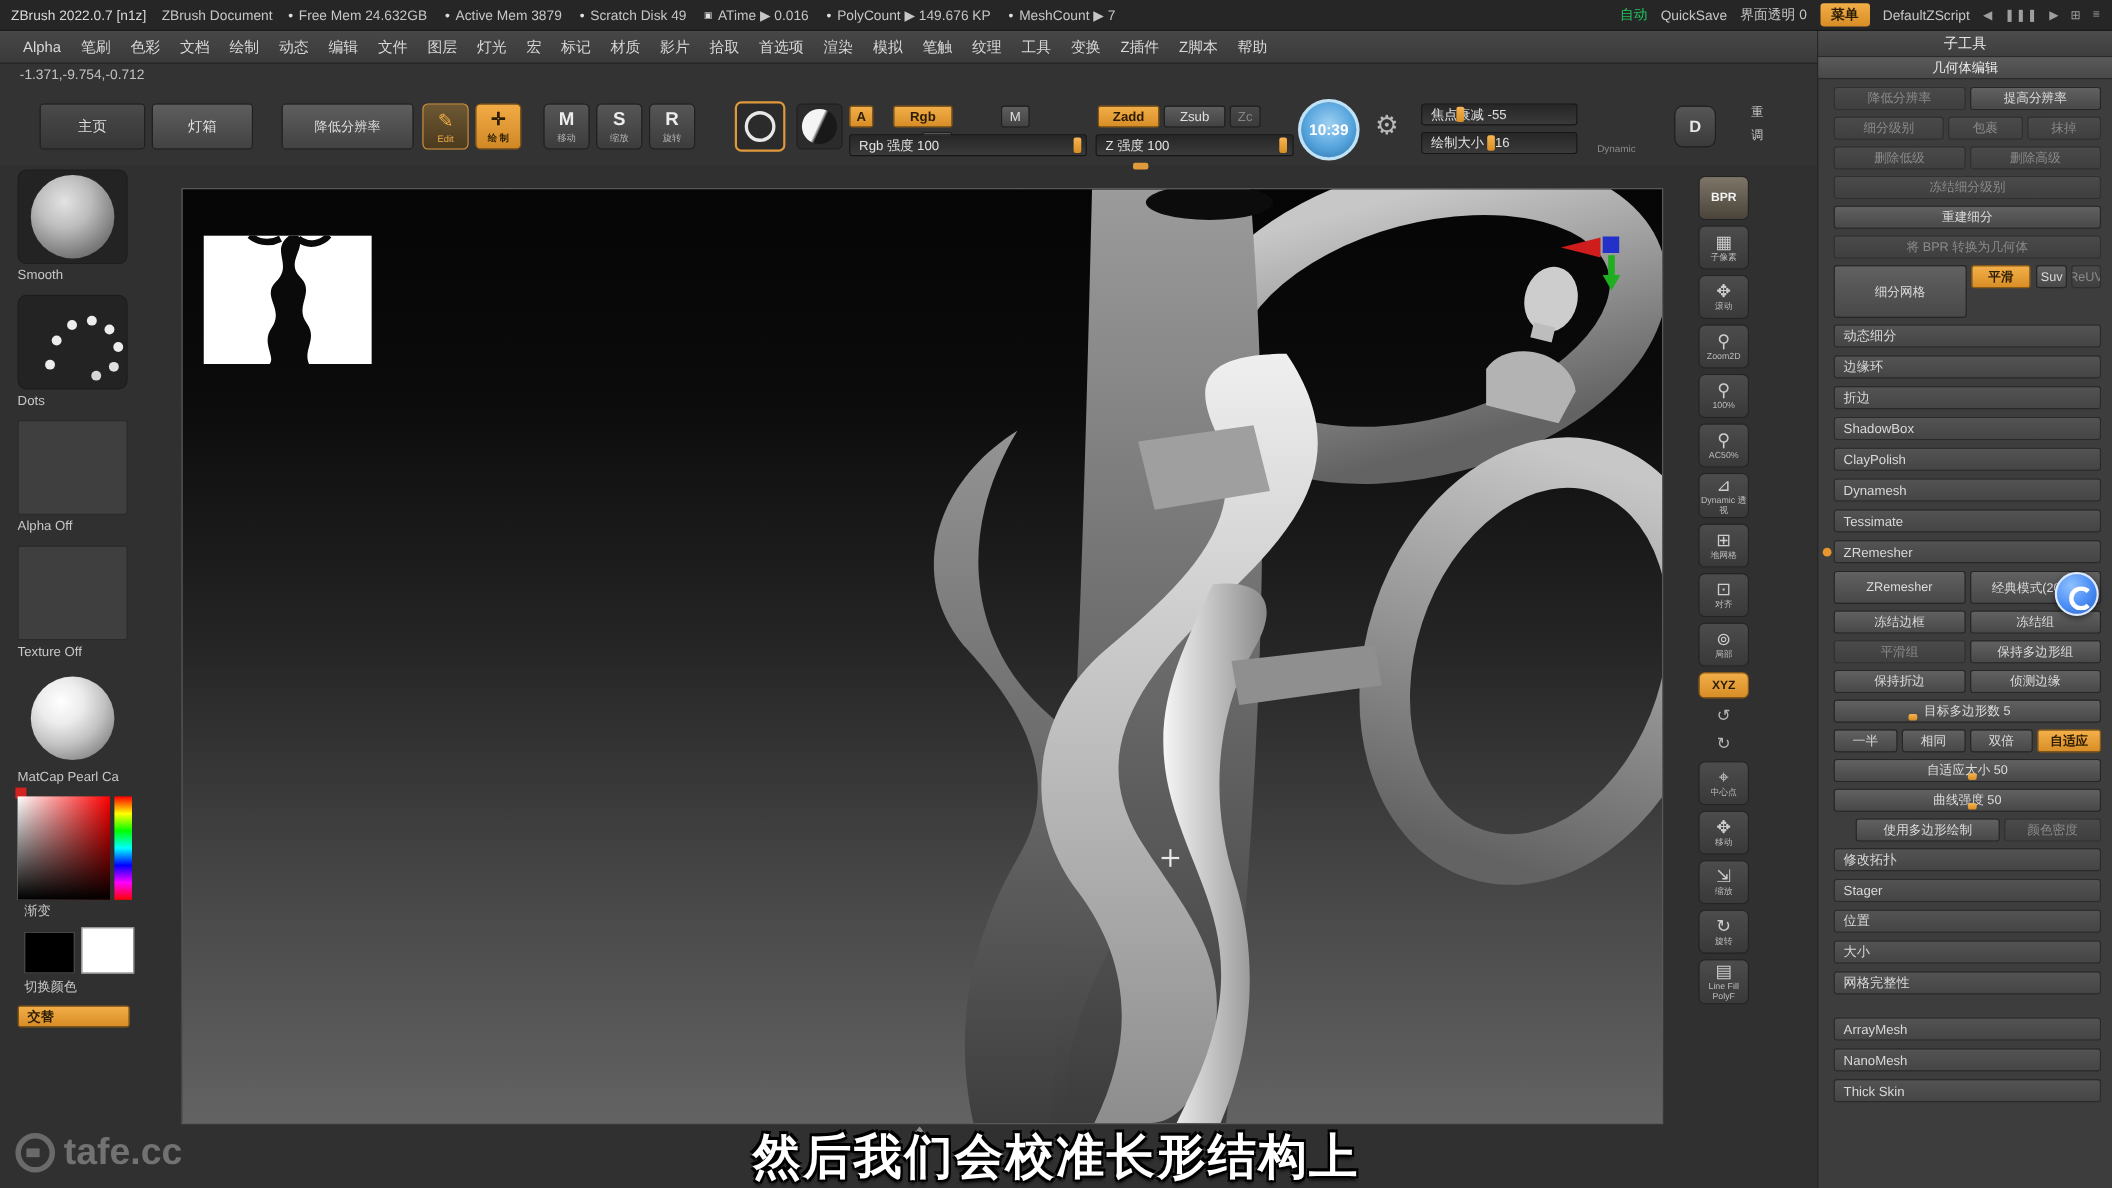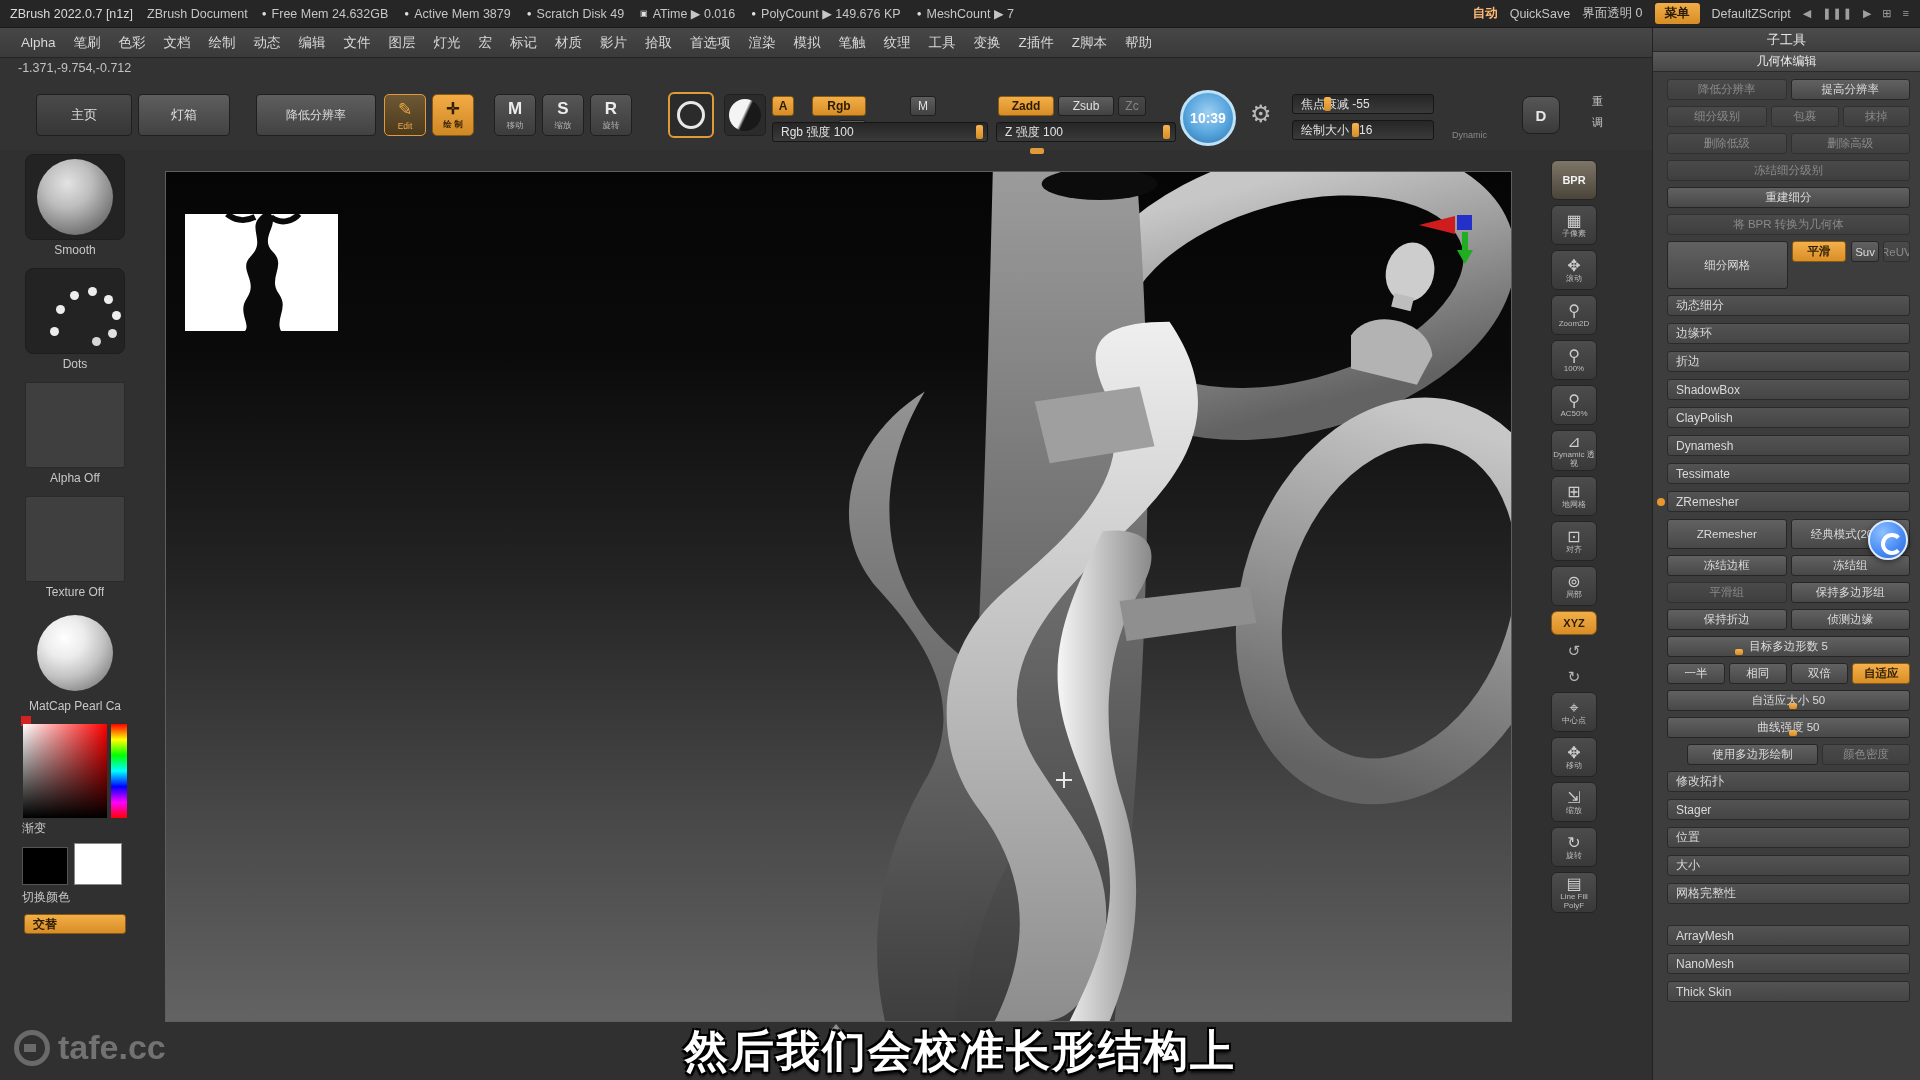--- a/index.html
+++ b/index.html
@@ -7,21 +7,21 @@
   body { font-family: "Liberation Sans", sans-serif; background:#303030; overflow:hidden; }
   .stage { position:relative; width:1920px; height:1080px; background:#303030; overflow:hidden; }
 
   
   .titlebar { position:absolute; top:0; left:0; width:1920px; height:28px; background:#262626;
     border-bottom:1px solid #1a1a1a; display:flex; align-items:center; padding:0 10px; gap:14px;
     font-size:12.5px; color:#c6c6c6; white-space:nowrap; z-index:30; }
   .tb-app { color:#dadada; }
   .stat { display:flex; align-items:center; gap:5px; }
   .stat .dot { font-size:8px; color:#e0e0e0; }
-  .tb-dim { color:#fdba74;font-weight:bold; }
+  .tb-dim { color:#22c55e; }
   .tb-menu { background:linear-gradient(#f2ae48,#d88d26); color:#2b1c04; padding:2px 10px;
     border-radius:3px; font-weight:bold; }
   .tb-right { display:flex; align-items:center; gap:12px; margin-left:auto; }
   .wicon { color:#9f9f9f; font-size:11px; letter-spacing:1px; }
 
   
   .menubar { position:absolute; top:28px; left:0; width:1652px; height:30px;
     background:linear-gradient(#474747,#3a3a3a); border-bottom:1px solid #242424;
     display:flex; align-items:center; padding:0 12px; z-index:20; }
   .mi { font-size:13.5px; color:#d8d8d8; padding:0 9px; cursor:default; }
@@ -73,21 +73,21 @@
   .dbadge { position:absolute; left:1522px; top:10px; width:38px; height:38px; border-radius:8px;
     background:linear-gradient(#565656,#3a3a3a); border:1px solid #1f1f1f; display:flex; align-items:center;
     justify-content:center; color:#e6e6e6; font-size:15px; font-weight:bold; }
   .side-labels { position:absolute; left:1592px; top:8px; display:flex; flex-direction:column; gap:6px;
     font-size:11px; color:#c9c9c9; }
   .tb-marker { position:absolute; left:1030px; top:58px; width:14px; height:6px; border-radius:2px;
     background:#e09a3c; }
 
   
   .left-panel { position:absolute; left:16px; top:154px; width:118px; display:flex;
-    flex-direction:column; align-items:center; z-index:10; }
+    flex-direction:column; z-index:10; }
   .lp-thumb { width:100px; height:86px; border-radius:8px; background:#232323; border:1px solid #1d1d1d;
     display:flex; align-items:center; justify-content:center; position:relative; }
   .lp-label { font-size:12px; color:#c8c8c8; margin:3px 0 11px 0; max-width:110px; overflow:hidden;
     white-space:nowrap; text-overflow:ellipsis; }
   .smooth-sphere { width:76px; height:76px; border-radius:50%;
     background:radial-gradient(circle at 40% 32%, #e3e3e3 0%, #bdbdbd 35%, #7e7e7e 70%, #4c4c4c 100%); }
   .dots-field { position:relative; width:100%; height:100%; }
   .dots-dot { position:absolute; left:24px; top:58px; width:9px; height:9px; border-radius:50%; background:#ededed;
     box-shadow: 6px -22px 0 #ededed, 20px -36px 0 #ededed, 38px -40px 0 #ededed,
                 54px -32px 0 #ededed, 62px -16px 0 #ededed, 58px 2px 0 #e0e0e0, 42px 10px 0 #d6d6d6; }
@@ -123,21 +123,21 @@
     border-right:8px solid transparent; border-top:14px solid #1fae1f; }
   .cursor { position:absolute; left:890px; top:600px; width:16px; height:16px; z-index:5; }
   .cursor::before { content:""; position:absolute; left:7px; top:0; width:2px; height:16px; background:#e8e8e8; }
   .cursor::after { content:""; position:absolute; left:0; top:7px; width:16px; height:2px; background:#e8e8e8; }
   .model-svg { position:absolute; left:0; top:0; width:100%; height:100%; }
   .notch { position:absolute; left:828px; top:1024px; width:0; height:0; border-left:8px solid transparent;
     border-right:8px solid transparent; border-bottom:10px solid #8f8f8f; z-index:6; }
 
   
   .right-strip { position:absolute; left:1544px; top:160px; width:60px; display:flex; flex-direction:column;
-    align-items:center; gap:5px; z-index:10; }
+    align-items:flex-start; gap:5px; z-index:10; }
   .rs-item { width:46px; min-height:40px; border-radius:6px; background:linear-gradient(#4c4c4c,#393939);
     border:1px solid #242424; display:flex; flex-direction:column; align-items:center; justify-content:center;
     padding:2px 1px; }
   .rs-glyph { font-size:16px; color:#cdcdcd; line-height:17px; }
   .rs-glyph:empty { display:none; }
   .rs-label { font-size:8px; color:#bdbdbd; text-align:center; line-height:9px; }
   .rs-label:empty { display:none; }
   .rs-item.bpr { background:linear-gradient(#7d7567,#4a443a); }
   .rs-item.bpr .rs-label { font-size:11px; color:#f2f2f2; font-weight:bold; }
   .rs-item.orange { background:linear-gradient(#f2ae48,#d88d26); border-color:#8a5a14; min-height:24px; }

